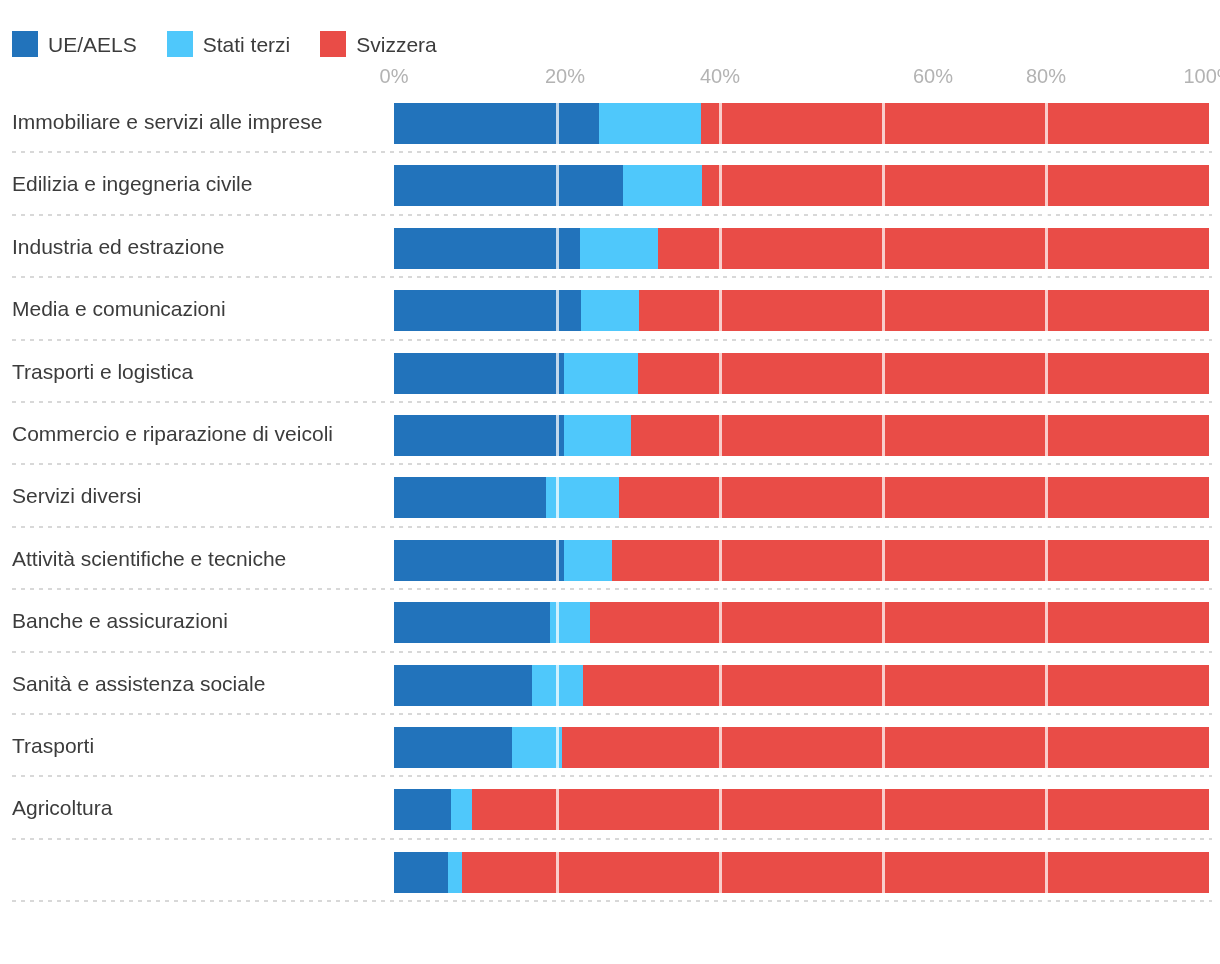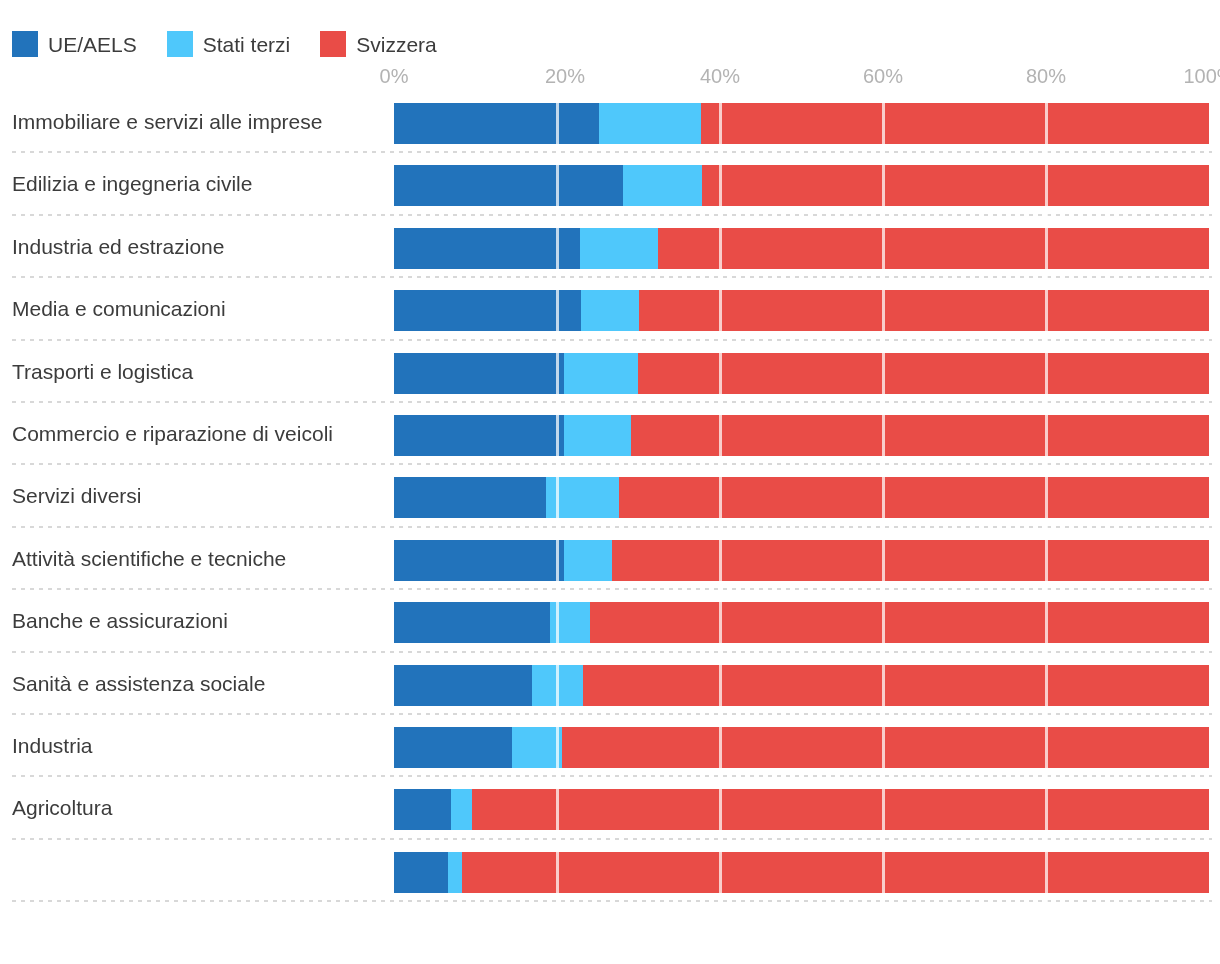--- a/index.html
+++ b/index.html
@@ -146,21 +146,21 @@
     <div class="legend-item">
       <span class="legend-swatch" style="background:#e94c47"></span>
       <span class="legend-label">Svizzera</span>
     </div>
   </div>
 
   <div class="axis" id="axis-ticks">
       <span class="axis-tick" style="left: 394px;">0%</span>
       <span class="axis-tick" style="left: 557px; margin-left: 8px;">20%</span>
       <span class="axis-tick" style="left: 720px; text-align: right;">40%</span>
-      <span class="axis-tick" style="left: 883px;">60%</span>
+      <span class="axis-tick" style="left: 933px;">60%</span>
       <span class="axis-tick" style="left: 1046px;">80%</span>
       <span class="axis-tick" style="left: 1209px;">100%</span>
     </div>
 
   <div class="plot" id="plot-rows">
       <div class="row">
         <div class="row-label">Immobiliare e servizi alle imprese</div>
         <div class="bar">
           <div class="seg seg-ue" style="background: rgb(34, 115, 187); width: 204.565px;"></div>
           <div class="seg seg-terzi" style="background: rgb(79, 200, 251); width: 102.69px;"></div>
@@ -243,21 +243,21 @@
       <div class="row">
         <div class="row-label">Sanità e assistenza sociale</div>
         <div class="bar">
           <div class="seg seg-ue" style="background: rgb(34, 115, 187); width: 137.735px;"></div>
           <div class="seg seg-terzi" style="background: rgb(79, 200, 251); width: 51.345px;"></div>
           <div class="seg seg-ch" style="background: rgb(233, 76, 71); width: 625.92px;"></div>
         </div>
         <div class="row-sep"></div>
       </div>
       <div class="row">
-        <div class="row-label">Industria</div>
+        <div class="row-label">Trasporti</div>
         <div class="bar">
           <div class="seg seg-ue" style="background: rgb(34, 115, 187); width: 118.175px;"></div>
           <div class="seg seg-terzi" style="background: rgb(79, 200, 251); width: 49.715px;"></div>
           <div class="seg seg-ch" style="background: rgb(233, 76, 71); width: 647.11px;"></div>
         </div>
         <div class="row-sep"></div>
       </div>
       <div class="row">
         <div class="row-label">Agricoltura</div>
         <div class="bar">

